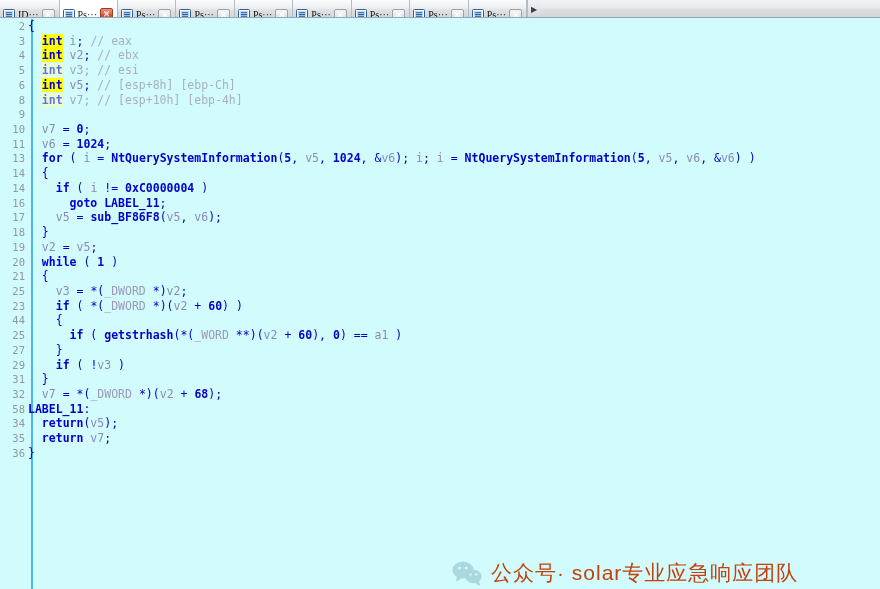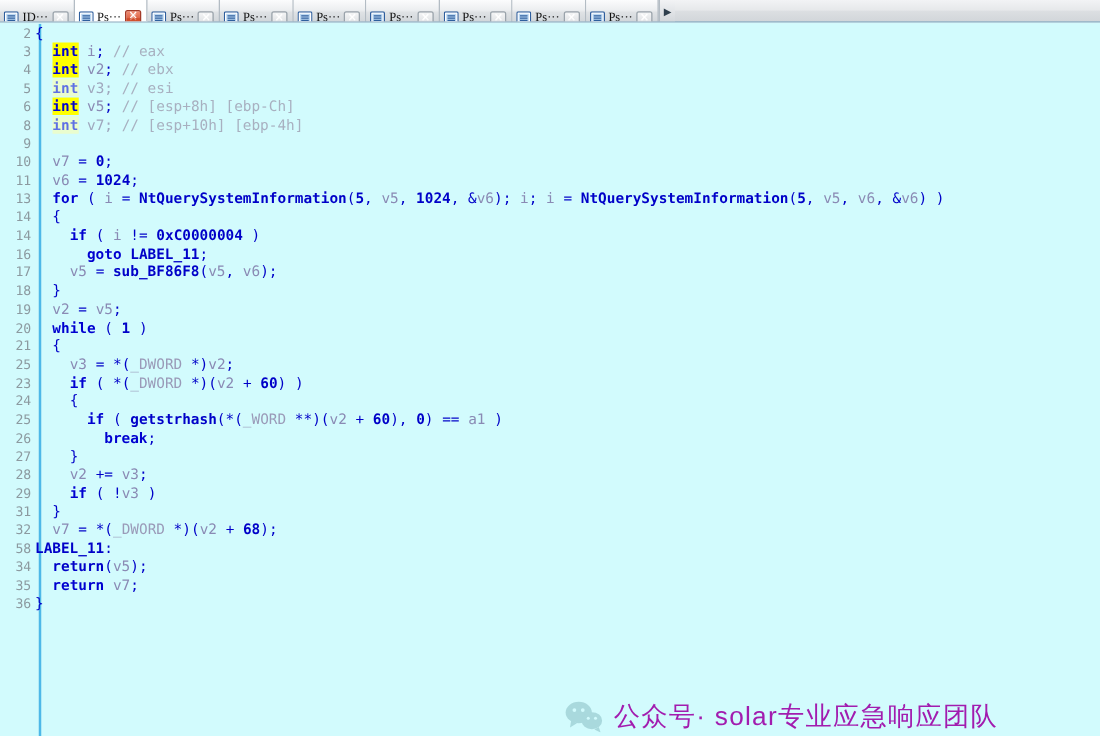--- a/index.html
+++ b/index.html
@@ -145,21 +145,21 @@
     position: absolute;
     left: 452px; top: 540px;
     display: flex; align-items: center; gap: 9px;
     color: #aadadd;
     font-family: "Liberation Sans", sans-serif;
     font-size: 21px;
     letter-spacing: 1px;
     -webkit-user-select: none; user-select: none;
     pointer-events: none;
   }
-  #watermark .wm-text { color: #a21caf; }
+  #watermark .wm-text { color: #c2410c; }
   #wechat-icon svg { display:block; }
 </style>
 </head>
 <body>
 
 <div id="tabbar">
     <div class="tab">
       <span class="tab-icon">
         <svg width="12" height="12" viewBox="0 0 12 12" aria-hidden="true">
           <rect x="0.5" y="0.5" width="11" height="11" rx="1" fill="#ffffff" stroke="#2f5f9e"></rect>
@@ -322,25 +322,23 @@
       <div class="code-line"><span class="lineno">14</span><span class="codetext">  <span class="punc">{</span></span></div>
       <div class="code-line"><span class="lineno">14</span><span class="codetext">    <span class="kw2">if</span> <span class="punc">(</span> <span class="var">i</span> <span class="punc">!</span><span class="punc">=</span> <span class="num">0xC0000004</span> <span class="punc">)</span></span></div>
       <div class="code-line"><span class="lineno">16</span><span class="codetext">      <span class="kw2">goto</span> <span class="lbl">LABEL_11</span><span class="punc">;</span></span></div>
       <div class="code-line"><span class="lineno">17</span><span class="codetext">    <span class="var">v5</span> <span class="punc">=</span> <span class="fn">sub_BF86F8</span><span class="punc">(</span><span class="var">v5</span><span class="punc">,</span> <span class="var">v6</span><span class="punc">)</span><span class="punc">;</span></span></div>
       <div class="code-line"><span class="lineno">18</span><span class="codetext">  <span class="punc">}</span></span></div>
       <div class="code-line"><span class="lineno">19</span><span class="codetext">  <span class="var">v2</span> <span class="punc">=</span> <span class="var">v5</span><span class="punc">;</span></span></div>
       <div class="code-line"><span class="lineno">20</span><span class="codetext">  <span class="kw2">while</span> <span class="punc">(</span> <span class="num">1</span> <span class="punc">)</span></span></div>
       <div class="code-line"><span class="lineno">21</span><span class="codetext">  <span class="punc">{</span></span></div>
       <div class="code-line"><span class="lineno">25</span><span class="codetext">    <span class="var">v3</span> <span class="punc">=</span> <span class="punc">*</span><span class="punc">(</span><span class="type">_DWORD</span> <span class="punc">*</span><span class="punc">)</span><span class="var">v2</span><span class="punc">;</span></span></div>
       <div class="code-line"><span class="lineno">23</span><span class="codetext">    <span class="kw2">if</span> <span class="punc">(</span> <span class="punc">*</span><span class="punc">(</span><span class="type">_DWORD</span> <span class="punc">*</span><span class="punc">)</span><span class="punc">(</span><span class="var">v2</span> <span class="punc">+</span> <span class="num">60</span><span class="punc">)</span> <span class="punc">)</span></span></div>
-      <div class="code-line"><span class="lineno">24</span><span class="codetext">    <span class="punc">{</span></span></div>
+      <div class="code-line"><span class="lineno">44</span><span class="codetext">    <span class="punc">{</span></span></div>
       <div class="code-line"><span class="lineno">25</span><span class="codetext">      <span class="kw2">if</span> <span class="punc">(</span> <span class="fn">getstrhash</span><span class="punc">(</span><span class="punc">*</span><span class="punc">(</span><span class="type">_WORD</span> <span class="punc">*</span><span class="punc">*</span><span class="punc">)</span><span class="punc">(</span><span class="var">v2</span> <span class="punc">+</span> <span class="num">60</span><span class="punc">)</span><span class="punc">,</span> <span class="num">0</span><span class="punc">)</span> <span class="punc">=</span><span class="punc">=</span> <span class="var">a1</span> <span class="punc">)</span></span></div>
-      <div class="code-line"><span class="lineno">26</span><span class="codetext">        <span class="kw2">break</span><span class="punc">;</span></span></div>
       <div class="code-line"><span class="lineno">27</span><span class="codetext">    <span class="punc">}</span></span></div>
-      <div class="code-line"><span class="lineno">28</span><span class="codetext">    <span class="var">v2</span> <span class="punc">+</span><span class="punc">=</span> <span class="var">v3</span><span class="punc">;</span></span></div>
       <div class="code-line"><span class="lineno">29</span><span class="codetext">    <span class="kw2">if</span> <span class="punc">(</span> <span class="punc">!</span><span class="var">v3</span> <span class="punc">)</span></span></div>
       <div class="code-line"><span class="lineno">31</span><span class="codetext">  <span class="punc">}</span></span></div>
       <div class="code-line"><span class="lineno">32</span><span class="codetext">  <span class="var">v7</span> <span class="punc">=</span> <span class="punc">*</span><span class="punc">(</span><span class="type">_DWORD</span> <span class="punc">*</span><span class="punc">)</span><span class="punc">(</span><span class="var">v2</span> <span class="punc">+</span> <span class="num">68</span><span class="punc">)</span><span class="punc">;</span></span></div>
       <div class="code-line"><span class="lineno">58</span><span class="codetext"><span class="lbl">LABEL_11</span><span class="punc">:</span></span></div>
       <div class="code-line"><span class="lineno">34</span><span class="codetext">  <span class="fn">return</span><span class="punc">(</span><span class="var">v5</span><span class="punc">)</span><span class="punc">;</span></span></div>
       <div class="code-line"><span class="lineno">35</span><span class="codetext">  <span class="kw2">return</span> <span class="var">v7</span><span class="punc">;</span></span></div>
       <div class="code-line"><span class="lineno">36</span><span class="codetext"><span class="punc">}</span></span></div>
     </div>
 
   <div id="watermark">

